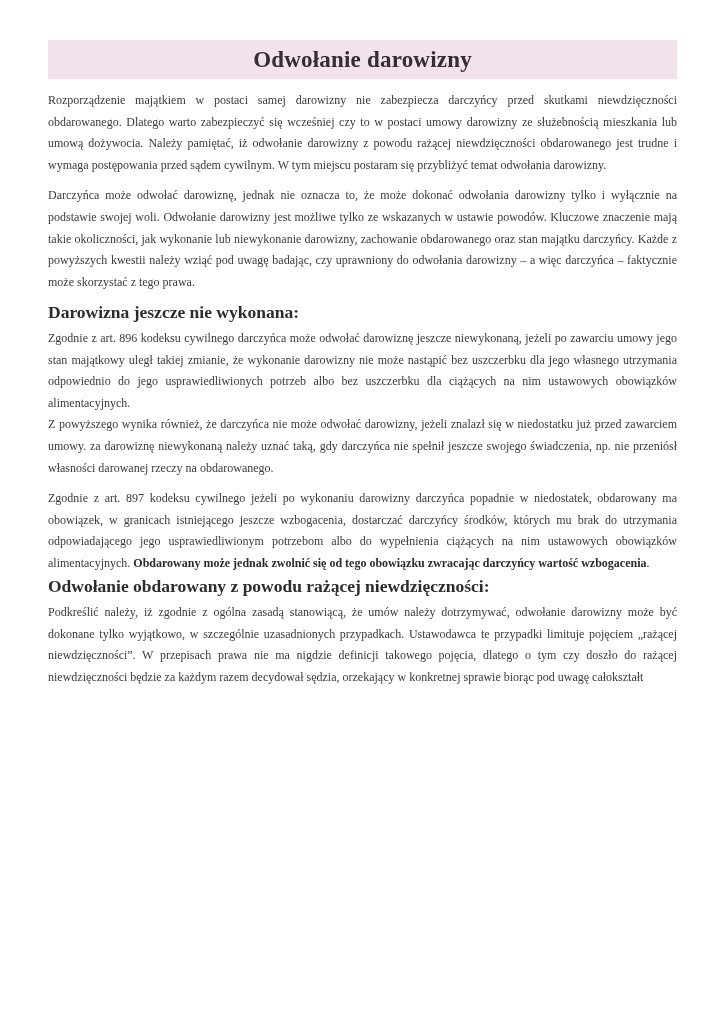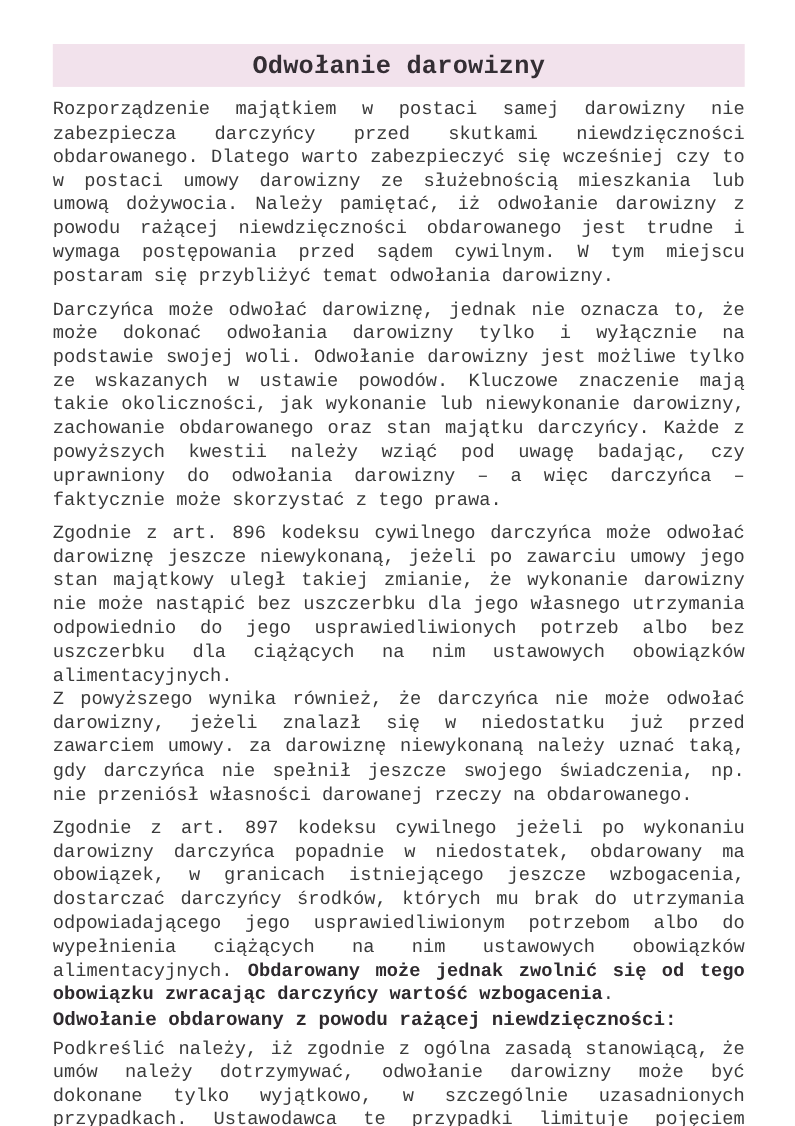--- a/index.html
+++ b/index.html
@@ -8,40 +8,40 @@
     background: #ffffff;
   }
   .page {
     position: relative;
     width: 723px;
     height: 1024px;
     background: var(--page-bg, #ffffff);
     box-sizing: border-box;
     padding: 40px 46px 0 48px;
     overflow: hidden;
-    font-family: Liberation Mono, monospace;
+    font-family: Liberation Serif, serif;
     color: var(--body-text, #3a3a3a);
   }
   .title-bar {
     background: var(--title-bg, #f2e2ec);
     height: 39px;
     display: flex;
     align-items: center;
     justify-content: center;
     margin-bottom: 11px;
   }
   .doc-title {
     font-size: 23px;
     font-weight: bold;
     color: var(--title-text, #342e34);
     margin: 0;
     letter-spacing: 0.2px;
   }
   .content p {
-    font-size: 17px;
+    font-size: 12px;
     line-height: 21.6px;
     text-align: justify;
     margin: 0 0 9px 0;
     hyphens: auto;
     -webkit-hyphens: auto;
   }
   .content p.attached-prev {
     
     margin-top: 0;
   }
@@ -68,20 +68,21 @@
   <div class="title-bar">
     <h1 class="doc-title">Odwołanie darowizny</h1>
   </div>
 
   <div class="content">
 
     <p>Rozporządzenie majątkiem w postaci samej darowizny nie zabezpiecza darczyńcy przed skutkami niewdzięczności obdarowanego. Dlatego warto zabezpieczyć się wcześniej czy to w postaci umowy darowizny ze służebnością mieszkania lub umową dożywocia. Należy pamiętać, iż odwołanie darowizny z powodu rażącej niewdzięczności obdarowanego jest trudne i wymaga postępowania przed sądem cywilnym. W tym miejscu postaram się przybliżyć temat odwołania darowizny.</p>
 
     <p>Darczyńca może odwołać darowiznę, jednak nie oznacza to, że może dokonać odwołania darowizny tylko i wyłącznie na podstawie swojej woli. Odwołanie darowizny jest możliwe tylko ze wskazanych w ustawie powodów. Kluczowe znaczenie mają takie okoliczności, jak wykonanie lub niewykonanie darowizny, zachowanie obdarowanego oraz stan majątku darczyńcy. Każde z powyższych kwestii należy wziąć pod uwagę badając, czy uprawniony do odwołania darowizny – a więc darczyńca – faktycznie może skorzystać z tego prawa.</p>
 
+    <h2>Darowizna jeszcze nie wykonana:</h2>
 
     <p class="no-bottom-gap">Zgodnie z art. 896 kodeksu cywilnego darczyńca może odwołać darowiznę jeszcze niewykonaną, jeżeli po zawarciu umowy jego stan majątkowy uległ takiej zmianie, że wykonanie darowizny nie może nastąpić bez uszczerbku dla jego własnego utrzymania odpowiednio do jego usprawiedliwionych potrzeb albo bez uszczerbku dla ciążących na nim ustawowych obowiązków alimentacyjnych.</p>
 
     <p class="attached-prev">Z powyższego wynika również, że darczyńca nie może odwołać darowizny, jeżeli znalazł się w niedostatku już przed zawarciem umowy. za darowiznę niewykonaną należy uznać taką, gdy darczyńca nie spełnił jeszcze swojego świadczenia, np. nie przeniósł własności darowanej rzeczy na obdarowanego.</p>
 
 
     <p class="no-bottom-gap"><span>Zgodnie z art. 897 kodeksu cywilnego jeżeli po wykonaniu darowizny darczyńca popadnie w niedostatek, obdarowany ma obowiązek, w granicach istniejącego jeszcze wzbogacenia, dostarczać darczyńcy środków, których mu brak do utrzymania odpowiadającego jego usprawiedliwionym potrzebom albo do wypełnienia ciążących na nim ustawowych obowiązków alimentacyjnych. </span><strong>Obdarowany może jednak zwolnić się od tego obowiązku zwracając darczyńcy wartość wzbogacenia</strong><span>.</span></p>
 
 
     <h2>Odwołanie obdarowany z powodu rażącej niewdzięczności:</h2>

